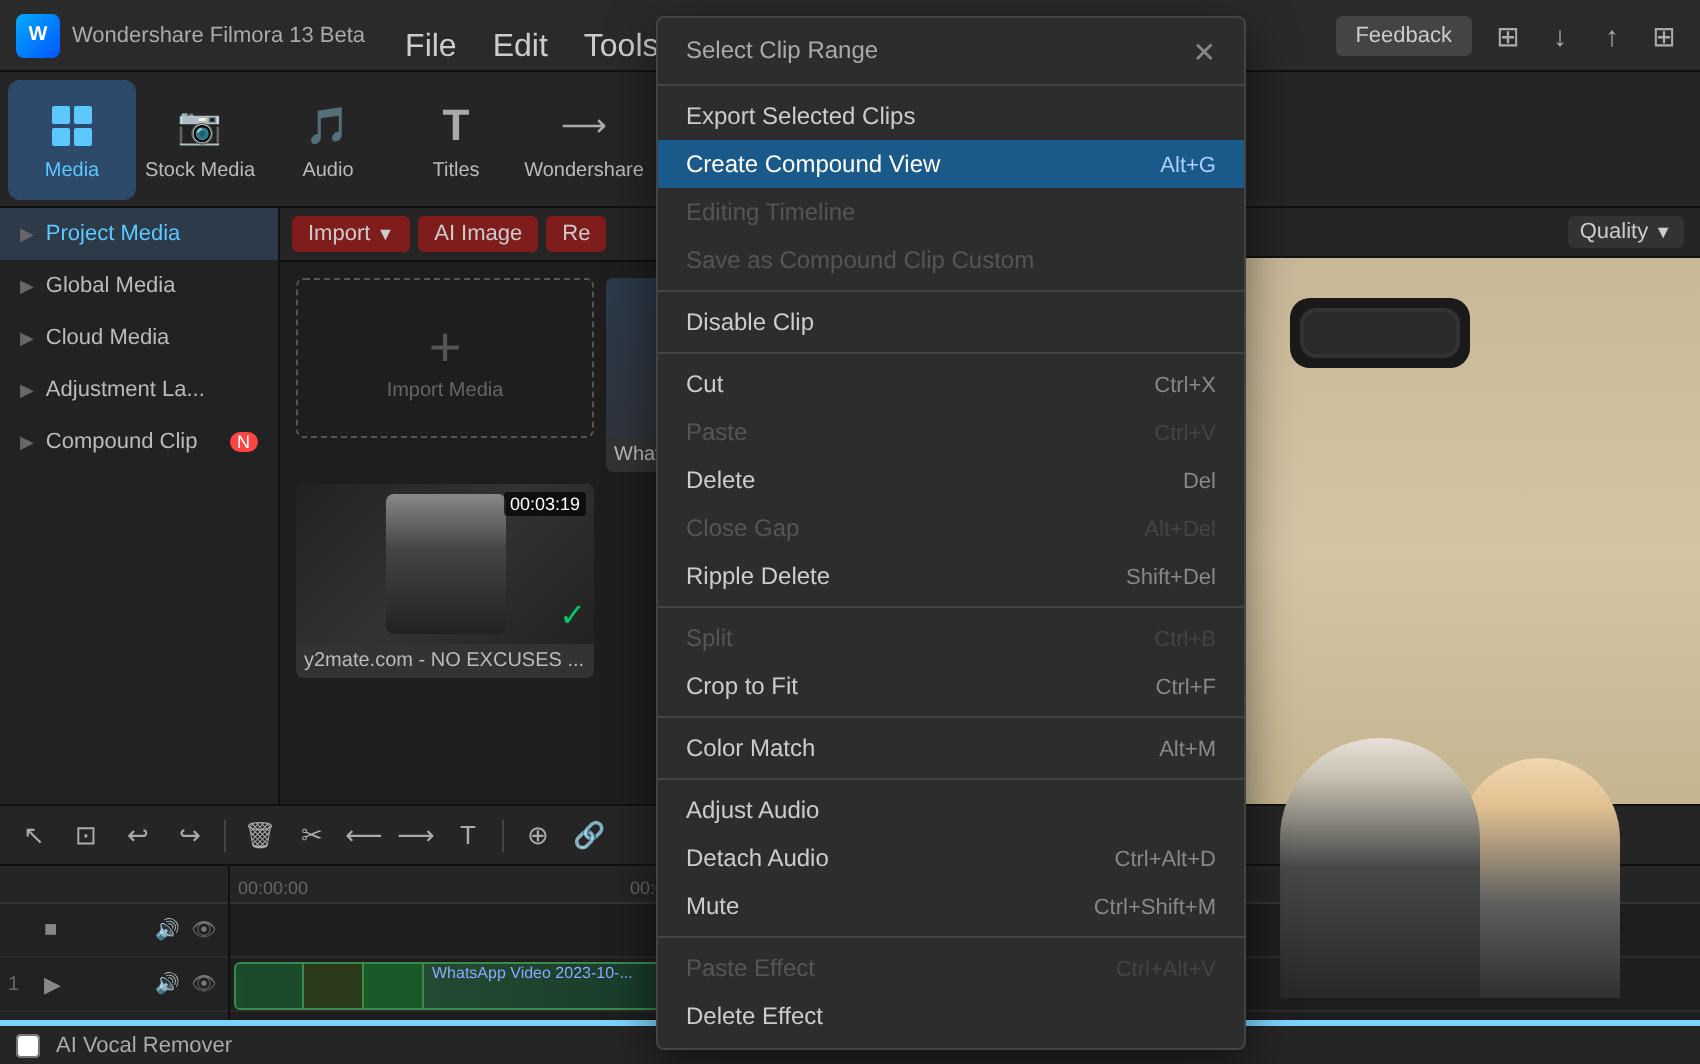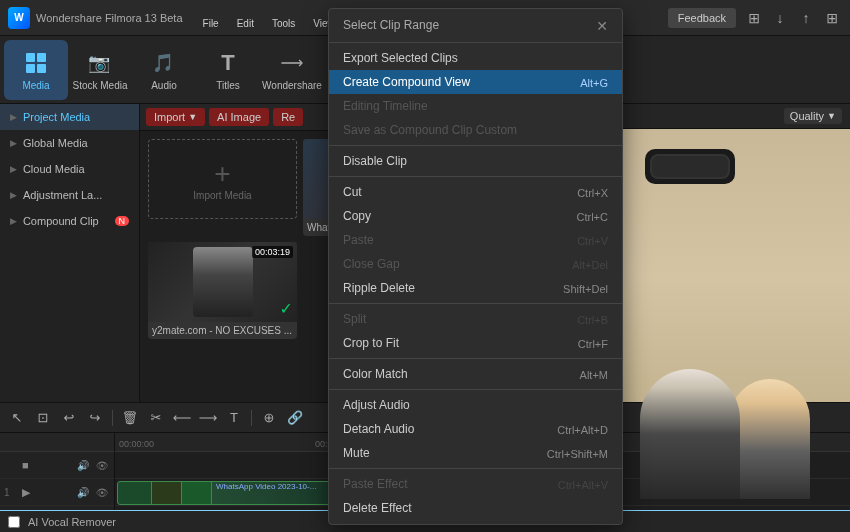--- a/index.html
+++ b/index.html
@@ -37,21 +37,21 @@
       border-radius: 4px;
       display: flex; align-items: center; justify-content: center;
       color: white; font-size: 10px; font-weight: bold;
     }
     .menu-items {
       display: flex;
       gap: 2px;
     }
     .menu-item {
       padding: 4px 8px;
-      font-size: 10px;
+      font-size: 16px;
       color: #ccc;
       cursor: pointer;
       border-radius: 3px;
       margin-top: 12px;
     }
     .top-bar-right {
       margin-left: auto;
       display: flex;
       gap: 8px;
     }
@@ -738,21 +738,21 @@
         <div class="track-clip" style="left:2px;width:420px;background:linear-gradient(90deg,#1a5a2a,#2a8a3a,#1a6a2a,#3a8a2a,#1a5a2a);height:20px;top:4px;">
           <svg width="100%" height="100%" style="position:absolute;top:0;left:0;">
             <polyline points="0,10 20,4 40,8 60,2 80,9 100,3 120,7 140,2 160,8 180,4 200,9 220,3 240,7 260,2 280,8 300,5 320,9 340,3 360,7 380,4 400,9 420,6" stroke="#5aff5a" stroke-width="1" fill="none" opacity="0.5"></polyline>
           </svg>
         </div>
       </div>
     </div>
   </div>
 </div>
 
-<div style="position:absolute;bottom:0;left:0;right:0;height:22px;background:#252525;border-top:1px solid #7dd3fc;display:flex;align-items:center;padding:0 8px;gap:8px;">
+<div style="position:absolute;bottom:0;left:0;right:0;height:22px;background:#252525;border-top:3px solid #7dd3fc;display:flex;align-items:center;padding:0 8px;gap:8px;">
   <input type="checkbox" style="width: 12px; height: 12px;">
   <span style="font-size:11px;color:#aaa;">AI Vocal Remover</span>
 </div>
 
 <div class="context-menu" style="top: 8px; left: 328px;">
   <div class="ctx-header">
     <span>Select Clip Range</span>
     <span class="ctx-close">✕</span>
   </div>
   <div class="ctx-separator"></div>
@@ -780,28 +780,28 @@
     <span>Disable Clip</span>
     <span class="ctx-shortcut"></span>
   </div>
 
   <div class="ctx-separator"></div>
 
   <div class="ctx-item">
     <span>Cut</span>
     <span class="ctx-shortcut">Ctrl+X</span>
   </div>
-  <div class="ctx-item">
-    <span>Copy</span>
-    <span class="ctx-shortcut">Ctrl+C</span>
-  </div>
   <div class="ctx-item disabled">
     <span>Paste</span>
     <span class="ctx-shortcut">Ctrl+V</span>
   </div>
+  <div class="ctx-item">
+    <span>Delete</span>
+    <span class="ctx-shortcut">Del</span>
+  </div>
   <div class="ctx-item disabled">
     <span>Close Gap</span>
     <span class="ctx-shortcut">Alt+Del</span>
   </div>
   <div class="ctx-item">
     <span>Ripple Delete</span>
     <span class="ctx-shortcut">Shift+Del</span>
   </div>
 
   <div class="ctx-separator"></div>

